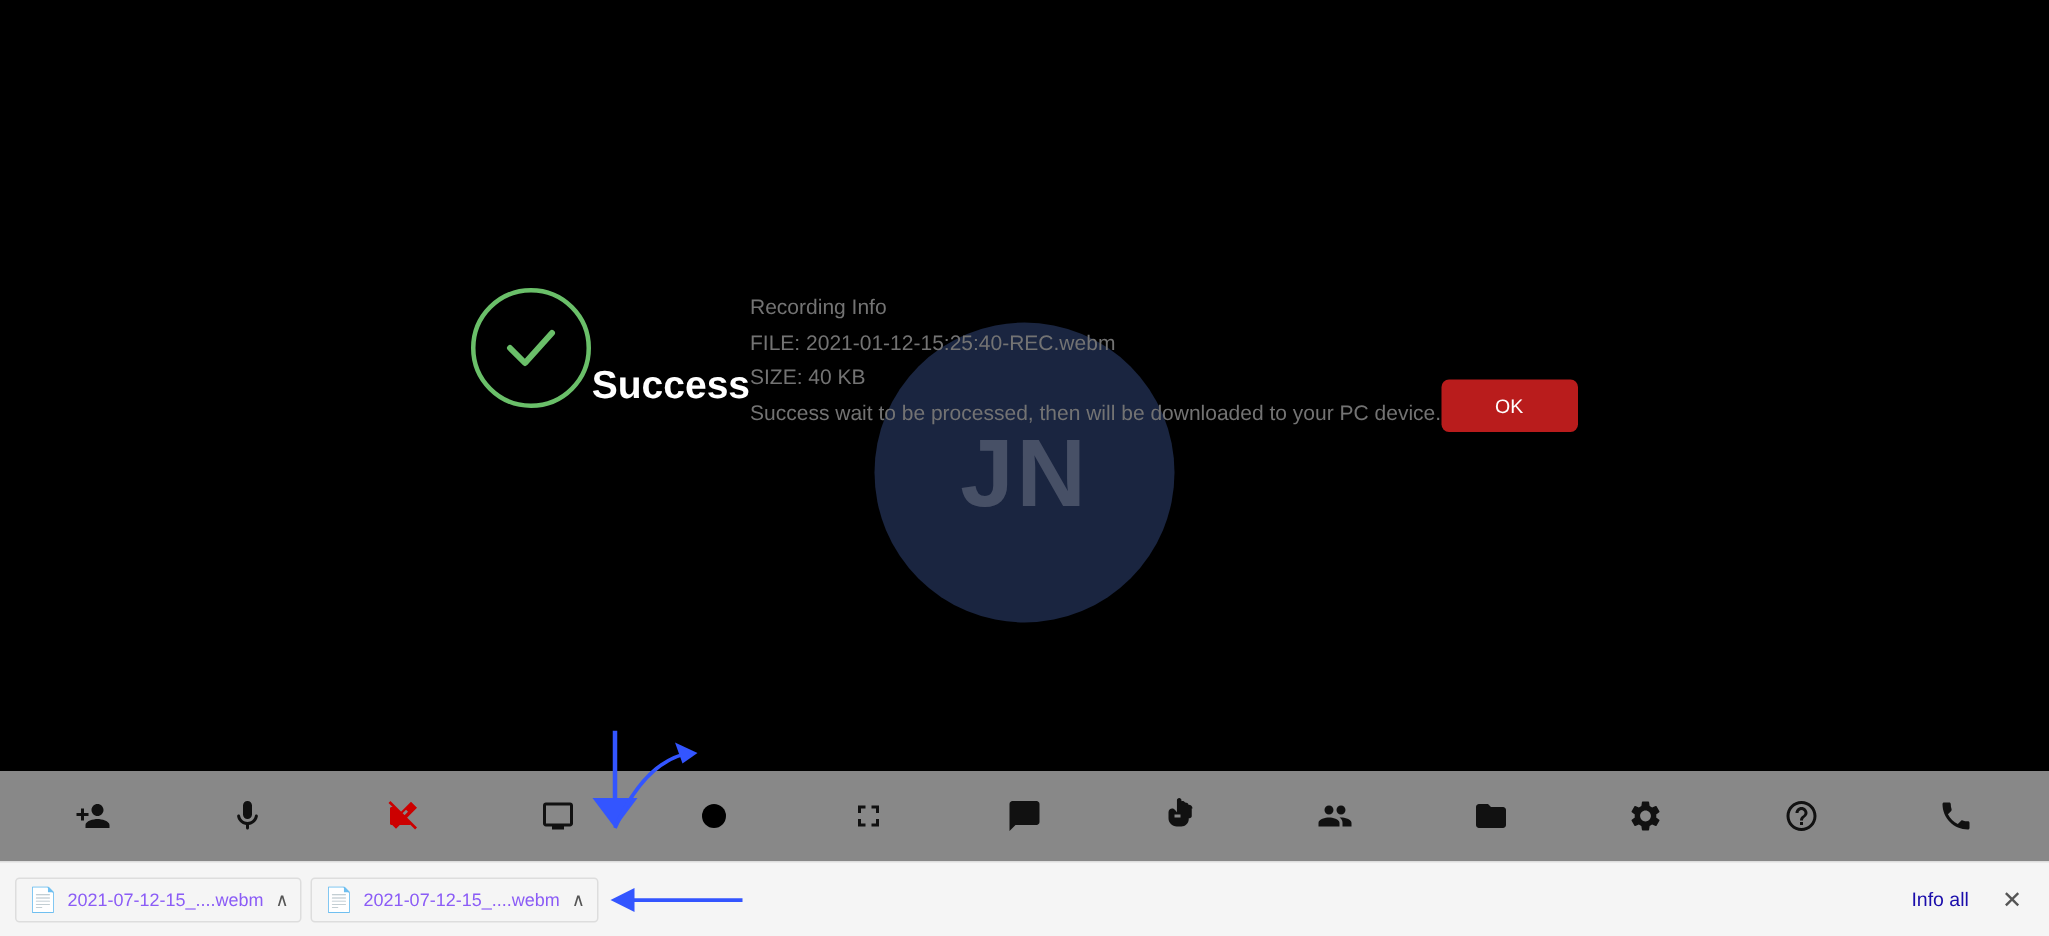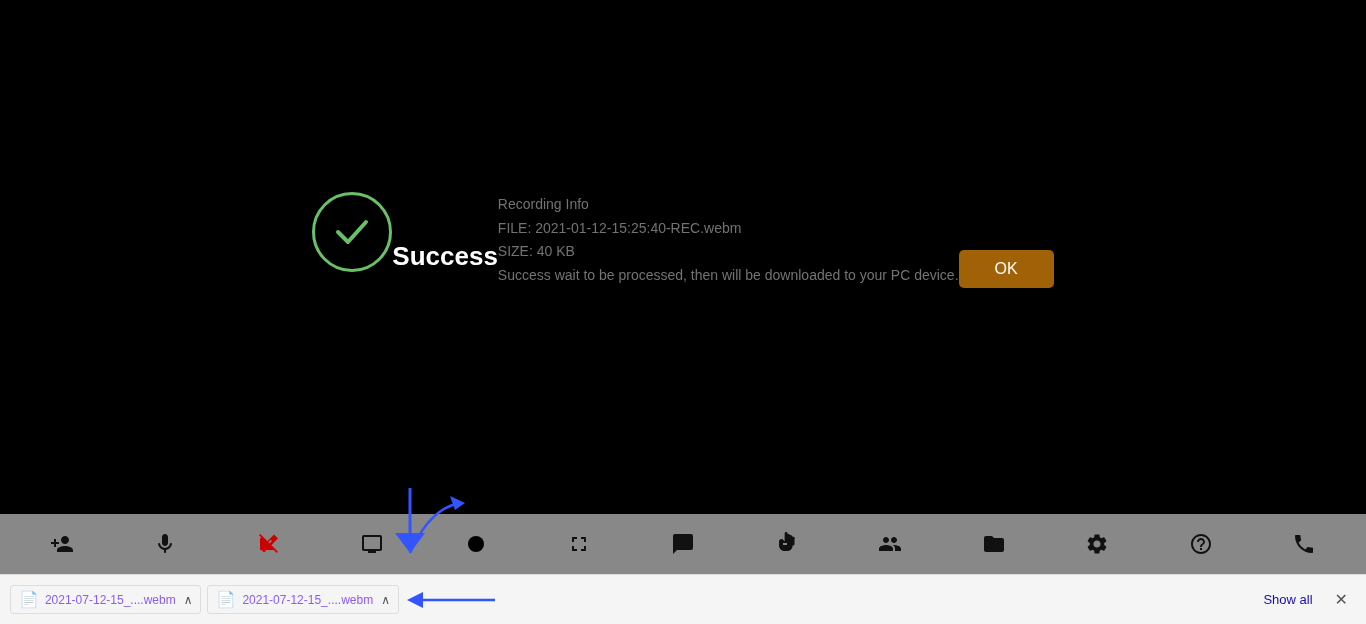--- a/index.html
+++ b/index.html
@@ -97,26 +97,26 @@
 
     .recording-info {
       color: #737373;
       font-size: 14px;
       line-height: 1.7;
       text-align: left;
     }
 
     .ok-button {
       margin-top: 24px;
-      background: #a16207;
+      background: #b91c1c;
       color: #fff;
       border: none;
       border-radius: 5px;
       padding: 10px 36px;
-      font-size: 16px;
+      font-size: 13px;
       cursor: pointer;
       font-weight: 500;
     }
 
     
     .toolbar {
       position: absolute;
       bottom: 50px;
       left: 0;
       width: 1366px;
@@ -224,20 +224,23 @@
   <span>jnkn (me)</span>
   <div class="controls">
     <span class="expand-icon">⛶</span>
     <span class="mic-icon-red">🎤</span>
     <span class="cam-icon-red">📷</span>
   </div>
 </div>
 
 <div class="main-area">
 
+  <div class="avatar-circle">
+    <span class="initials">JN</span>
+  </div>
 
   <div class="success-dialog">
 
     <div class="check-circle">
       <svg viewBox="0 0 44 44" fill="none" xmlns="http://www.w3.org/2000/svg">
         <polyline points="8,22 18,32 36,12" stroke="#6abf69" stroke-width="4" stroke-linecap="round" stroke-linejoin="round"></polyline>
       </svg>
     </div>
 
     <div class="success-title">Success</div>
@@ -361,16 +364,16 @@
     <span class="chevron-btn">∧</span>
   </div>
 
   <svg width="100" height="40" viewBox="0 0 100 40" style="position:relative;">
     <line x1="90" y1="20" x2="10" y2="20" stroke="#3355ff" stroke-width="2.5"></line>
     <polygon points="18,12 2,20 18,28" fill="#3355ff"></polygon>
   </svg>
 
   <div class="download-spacer"></div>
 
-  <button class="show-all-btn">Show all</button>
+  <button class="show-all-btn">Info all</button>
   <button class="close-download-btn">✕</button>
 
 </div>
 
 </body></html>

